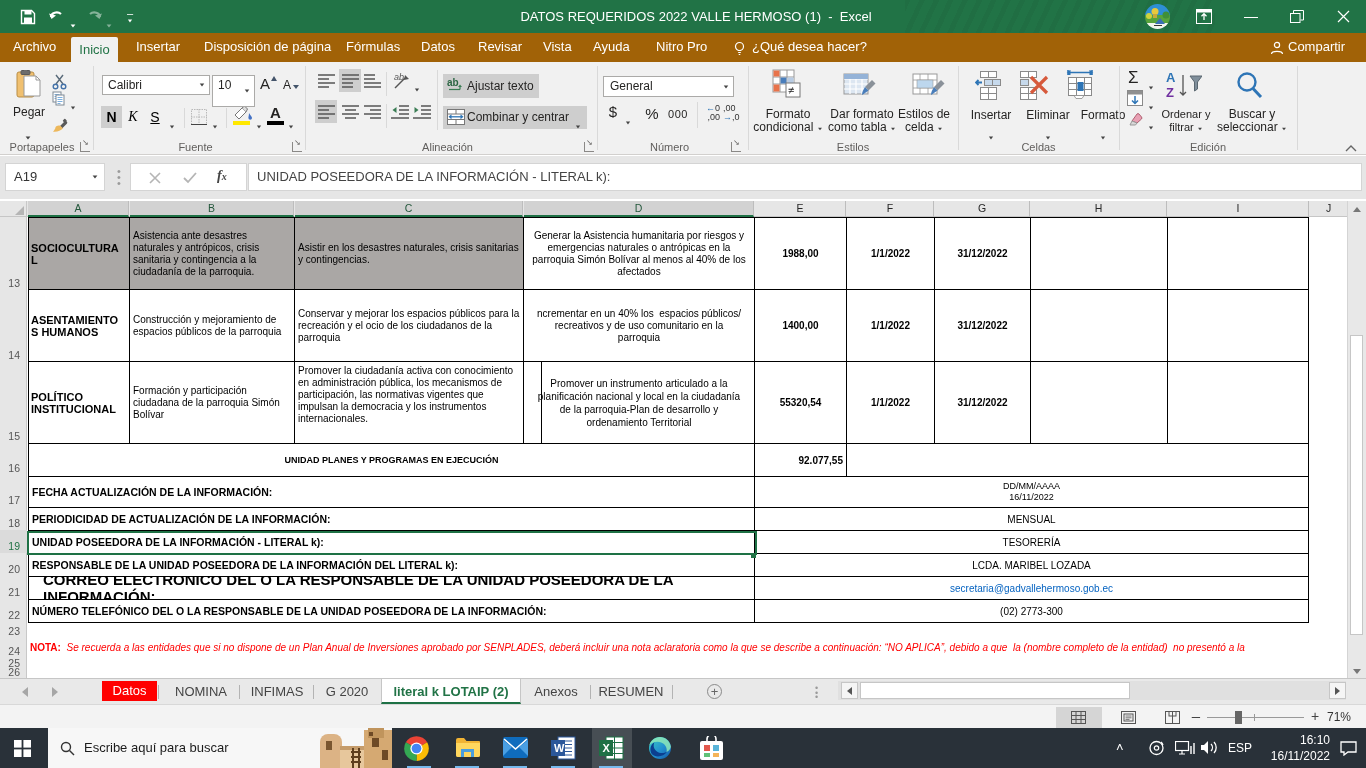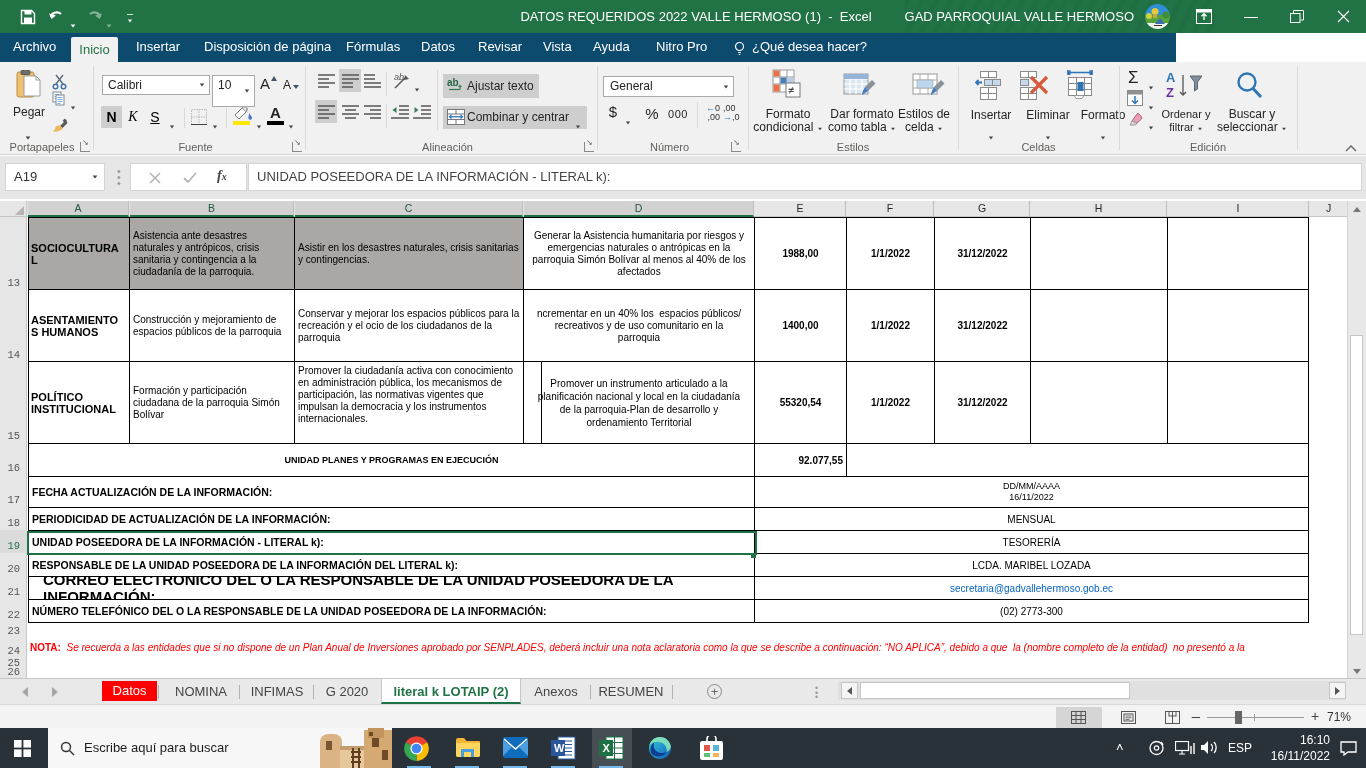--- a/index.html
+++ b/index.html
@@ -11,21 +11,21 @@
 
 #titlebar { position:absolute; top:0; left:0; width:1366px; height:33px; background:#217346; }
 #tbdeco { position:absolute; top:0; left:905px; width:310px; height:33px;
   background:repeating-linear-gradient(115deg, rgba(0,0,0,0.045) 0 5px, rgba(0,0,0,0) 5px 13px); }
 #titletext { position:absolute; top:0; left:26px; width:1340px; height:33px; line-height:33px;
   text-align:center; color:#fff; font-size:13px; }
 #gadtext { position:absolute; top:0; height:33px; line-height:33px; right:232px; color:#fff; font-size:13px; }
 .winbtn { position:absolute; top:0; width:46px; height:33px; color:#fff; text-align:center; line-height:33px; font-size:15px; }
 
 
-#menubar { position:absolute; top:33px; left:0; width:1176px; height:29px; background:#0c4a6e; }
+#menubar { position:absolute; top:33px; left:0; width:1366px; height:29px; background:#a16207; }
 .mtab { position:absolute; top:0; height:29px; line-height:28px; color:#fff; font-size:13px; white-space:nowrap; }
 #tab-inicio { position:absolute; top:4px; left:71px; width:47px; height:25px; background:#f1f1f1;
   color:#217346; font-size:13px; text-align:center; line-height:25px; border-radius:2px 2px 0 0;}
 
 
 #ribbon { position:absolute; top:62px; left:0; width:1366px; height:93px; background:#f1f1f1; border-bottom:1px solid #d2d0ce; }
 .gsep { position:absolute; top:4px; height:84px; width:1px; background:#d9d9d9; }
 .glabel { position:absolute; top:79px; height:14px; font-size:11px; color:#605e5c; text-align:center; }
 .launch { position:absolute; top:80px; width:10px; height:10px; border:1px solid #8a8886; border-top:none; border-right:none; }
 .launch:after { content:"\2198"; position:absolute; left:1px; top:-4px; font-size:8px; color:#605e5c; }
@@ -38,21 +38,21 @@
 #fbar { position:absolute; top:156px; left:0; width:1366px; height:43px; background:#e6e6e6; }
 #namebox { position:absolute; top:7px; left:5px; width:100px; height:28px; background:#fff; border:1px solid #d4d4d4; font-size:13px; color:#333; line-height:26px; padding-left:8px;}
 #fxbox { position:absolute; top:7px; left:130px; width:117px; height:28px; background:#fff; border:1px solid #d4d4d4; }
 #finput { position:absolute; top:7px; left:248px; width:1114px; height:28px; background:#fff; border:1px solid #d4d4d4; font-size:13px; color:#444; line-height:26px; padding-left:8px; }
 
 
 #sheet { position:absolute; top:199px; left:0; width:1366px; height:479px; background:#fff; }
 #colheads { position:absolute; top:2px; left:0; width:1348px; height:16px; background:#e6e6e6; border-bottom:1px solid #c6c6c6;}
 .ch { position:absolute; top:0; height:16px; font-size:10.5px; color:#262626; text-align:center; line-height:15px; border-right:1px solid #bdbdbd; }
 .ch.sel { background:#d2d2d2; color:#24583c; border-bottom:2px solid #1e7145; }
-#gutter { position:absolute; top:18px; left:0; width:27px; height:461px; background:#e6e6e6; border-right:1px solid #c8c8c8;font-family:Liberation Mono, monospace;}
+#gutter { position:absolute; top:18px; left:0; width:27px; height:461px; background:#e6e6e6; border-right:1px solid #c8c8c8;}
 .rn { position:absolute; right:6px; font-size:10.5px; color:#555; }
 .cell { position:absolute; overflow:hidden; font-size:10px; color:#000; }
 .bd { border:1px solid #000; }
 .grey { background:#aaa7a5; }
 .ctr { display:flex; align-items:center; justify-content:center; text-align:center; }
 .lft { display:flex; align-items:center; text-align:left; }
 .b { font-weight:bold; }
 
 
 #tabrow { position:absolute; top:678px; left:0; width:1366px; height:26px; background:#e9e9e9; border-top:1px solid #c6c6c6;}
@@ -75,21 +75,20 @@
       <path d="M1 5.5 L3.5 11 L8 7.5 z" fill="#fff"></path>
     </svg>
     <div class="abs" style="left:70px;top:14px"><span class="caret" style="border-top-color:#fff;transform:scale(0.8)"></span></div>
     <svg class="abs" style="left:85px;top:8px" width="18" height="16" viewBox="0 0 18 16" opacity="0.45">
       <path d="M15 9 C15 4.5 8.5 3 5 6" fill="none" stroke="#fff" stroke-width="2.2"></path>
       <path d="M17 5.5 L14.5 11 L10 7.5 z" fill="#fff"></path>
     </svg>
     <div class="abs" style="left:106px;top:14px;opacity:.45"><span class="caret" style="border-top-color:#fff;transform:scale(0.8)"></span></div>
     <div class="abs" style="left:124px;top:10px;color:#fff;font-size:11px;line-height:6px;text-align:center;width:12px">–<br><span class="caret" style="border-top-color:#fff;transform:scale(0.7)"></span></div>
     <div id="titletext">DATOS REQUERIDOS 2022 VALLE HERMOSO (1)&nbsp; -&nbsp; Excel</div>
-    <div id="gadtext">GAD PARROQUIAL VALLE HERMOSO</div>
     <svg class="abs" style="left:1145px;top:4px" width="25" height="25" viewBox="0 0 25 25">
       <defs>
           <clipPath id="avc">
             <circle cx="12.5" cy="12.5" r="12.5"></circle>
           </clipPath>
         </defs>
       <g clip-path="url(#avc)">
         <rect x="0" y="0" width="25" height="12" fill="#2e8fd4"></rect>
         <rect x="0" y="11" width="25" height="9" fill="#57a33c"></rect>
         <circle cx="10" cy="7.5" r="3.5" fill="#e8c93c"></circle>

